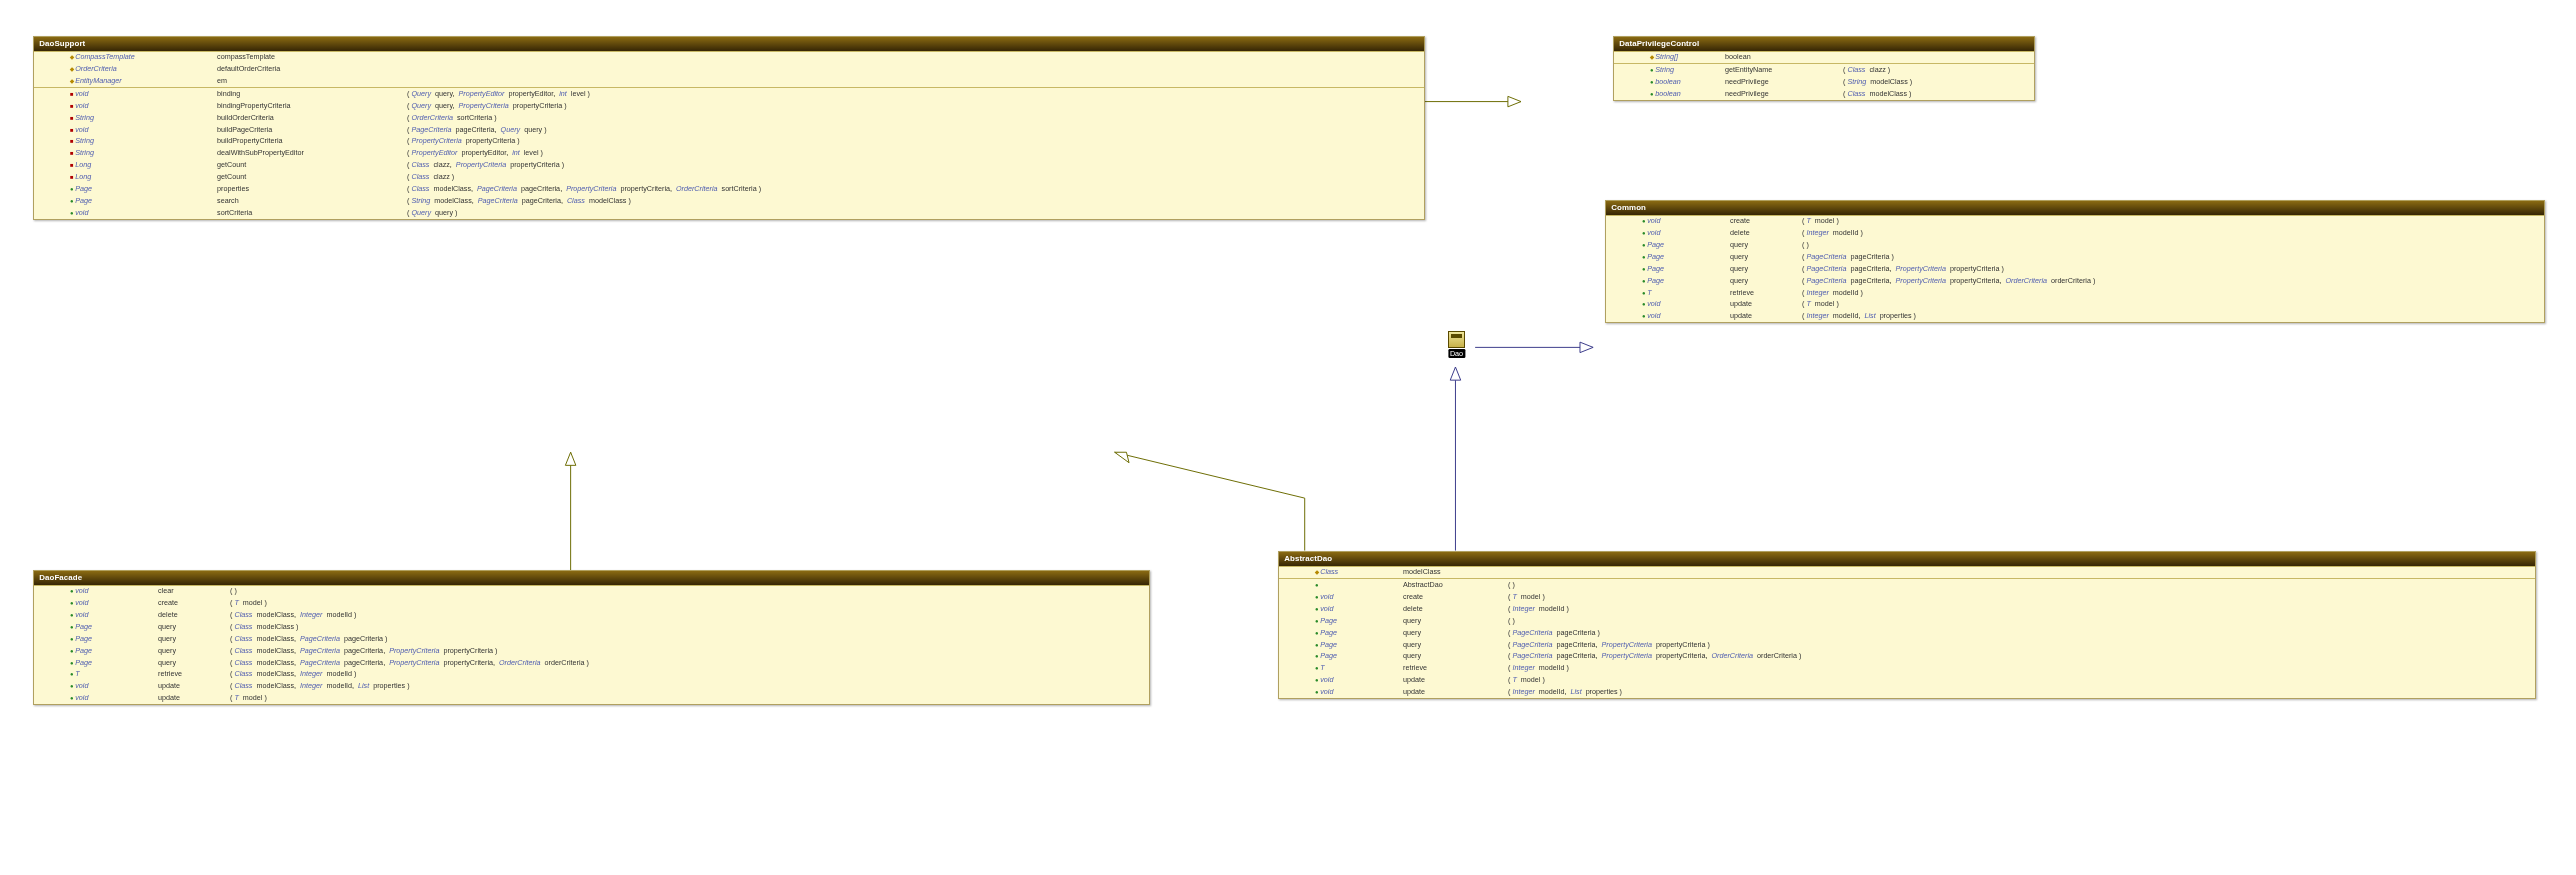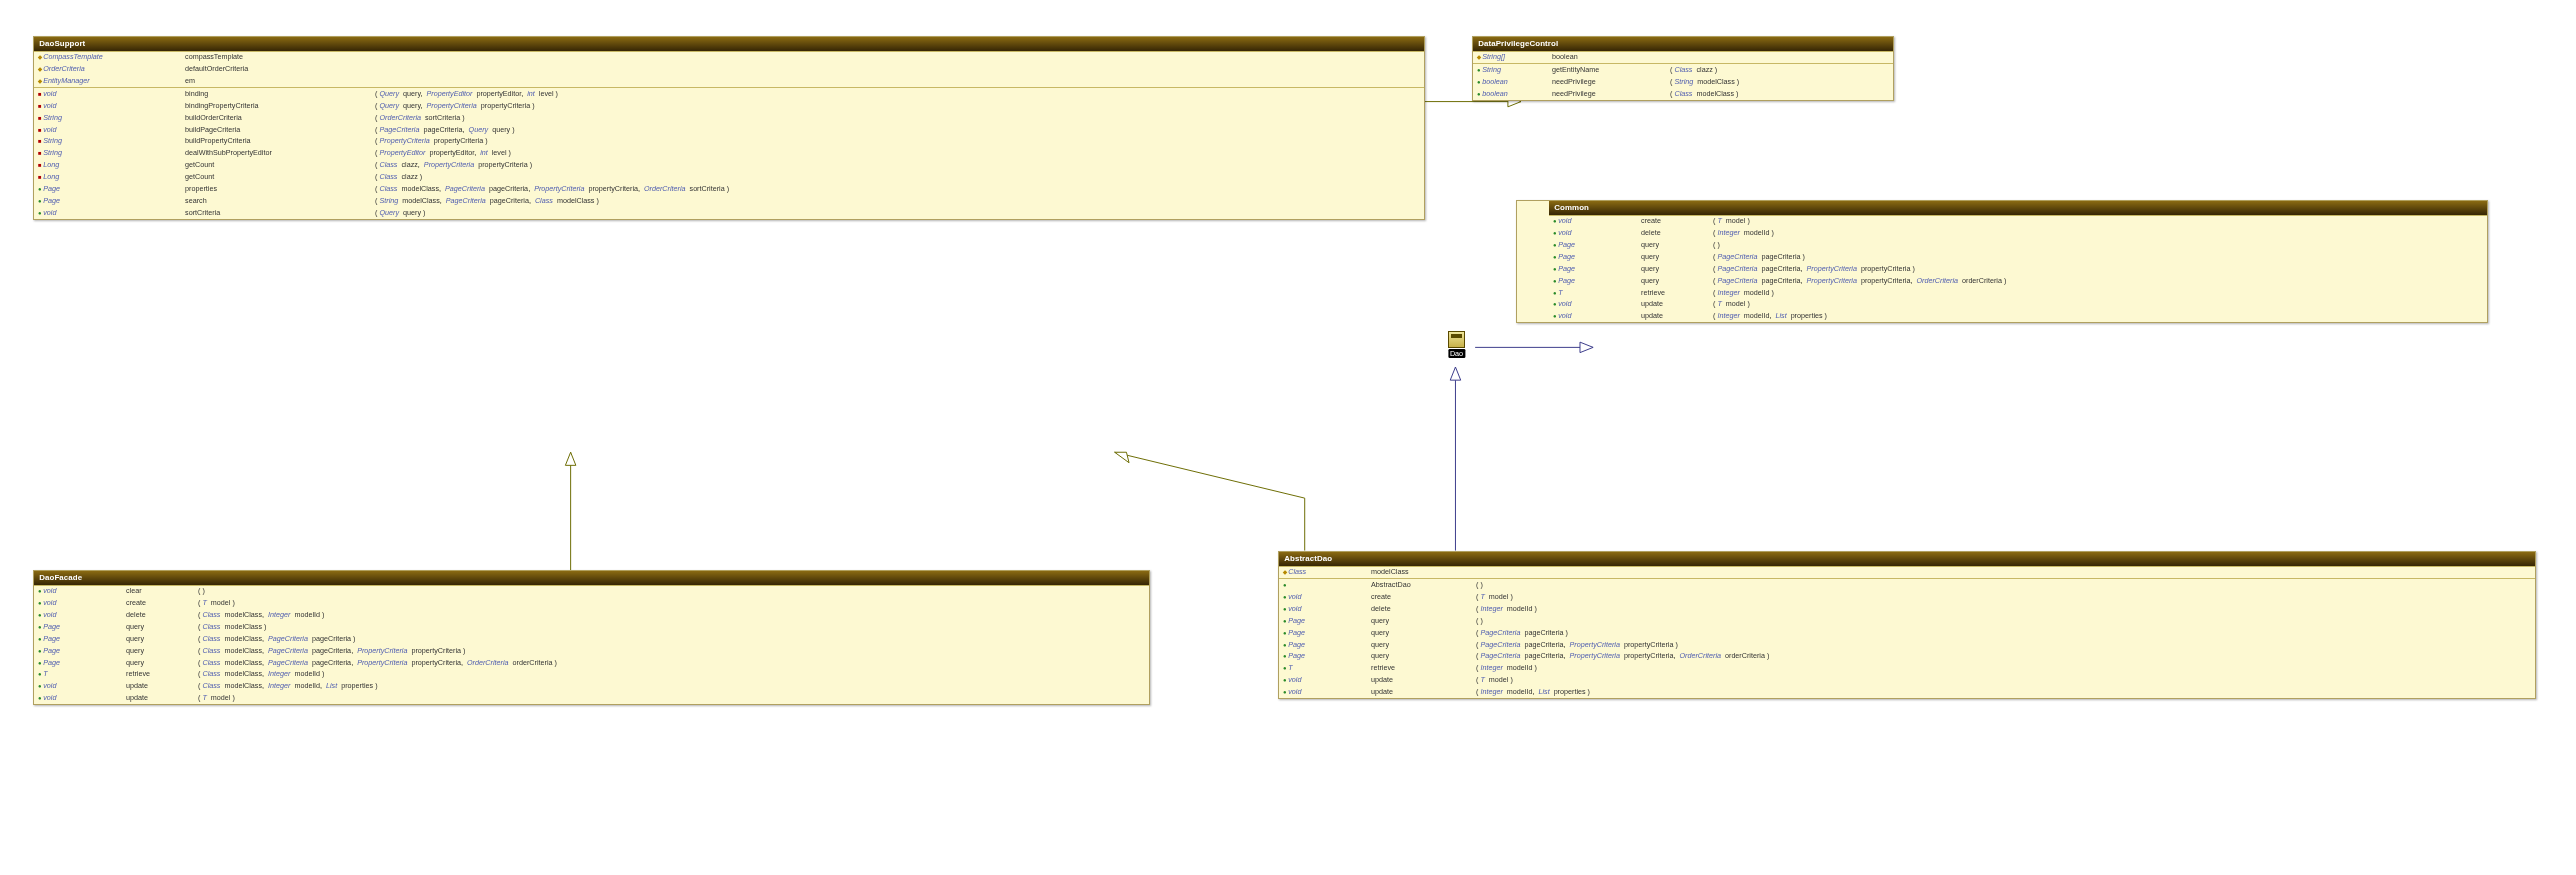--- a/index.html
+++ b/index.html
@@ -1,20 +1,20 @@
 <!DOCTYPE html>
 <html><head>
 <meta charset="utf-8">
 <style>
   html,body{margin:0;padding:0;font-family:"Segoe UI",Tahoma,sans-serif;font-size:7.2px;background:#fff;}
   .canvas{position:relative;width:2576px;height:875px;}
   .class-box{position:absolute;background:#fdf9d2;border:0.7px solid #b0a060;box-shadow:0.7px 0.7px 2px rgba(0,0,0,0.3);}
   .title-bar{background:linear-gradient(to bottom,#8a6a12 0%,#362605 100%);color:#fff;font-weight:700;padding:2px 5.2px 2.6px 5.2px;font-size:7.9px;letter-spacing:0.1px;}
   .section{border-top:0.7px solid #c7b865;}
-  .row{display:flex;align-items:flex-end;padding:0.7px 3.9px 0.7px 2.6px;line-height:10.5px;white-space:nowrap;}
+  .row{display:flex;align-items:flex-end;padding:0.7px 3.9px 0.7px 2.6px;line-height:10.5px;white-space:nowrap;margin-left:32px;}
   .vis{width:6.6px;font-size:5.9px;text-align:center;flex:0 0 6.6px;}
   .vis.red{color:#b00000;}
   .vis.green{color:#2a8a2a;}
   .vis.yellow{color:#b58900;}
   .type{color:#4f5db0;font-style:italic;padding-right:3.9px;}
   .ptype{color:#4f5db0;font-style:italic;}
   .pname{color:#333;}
   .mname{color:#333;}
   .col{display:inline-block;}
   svg.lines{position:absolute;top:0;left:0;pointer-events:none;}
@@ -138,21 +138,21 @@
         </div>
         <div class="row">
           <span class="vis green">●</span>
           <span class="col type" style="width:138px">void</span>
           <span class="col mname" style="width:190px">sortCriteria</span>
           <span><span class="paren">( </span><span class="ptype">Query</span>&nbsp;&nbsp;<span class="pname">query</span><span class="paren"> )</span></span>
         </div>
       </div>
     </div>
 
-<div class="class-box" id="box-dpc" style="left:1472px;top:36px;width:420px;">
+<div class="class-box" id="box-dpc" style="left:1613px;top:36px;width:420px;">
       <div class="title-bar">DataPrivilegeControl</div>
       <div class="section">
         <div class="row">
           <span class="vis yellow">◆</span>
           <span class="col type" style="width:66px">String[]</span>
           <span class="mname">boolean</span>
         </div>
       </div>
       <div class="section">
         <div class="row">
@@ -169,21 +169,21 @@
         </div>
         <div class="row">
           <span class="vis green">●</span>
           <span class="col type" style="width:66px">boolean</span>
           <span class="col mname" style="width:118px">needPrivilege</span>
           <span><span class="paren">( </span><span class="ptype">Class<t></t></span>&nbsp;&nbsp;<span class="pname">modelClass</span><span class="paren"> )</span></span>
         </div>
       </div>
     </div>
 
-<div class="class-box" id="box-common" style="left:1516px;top:200px;width:938px;padding-left:32px;">
+<div class="class-box" id="box-common" style="left:1605px;top:200px;width:938px;">
       <div class="title-bar">Common</div>
       <div class="section">
         <div class="row">
           <span class="vis green">●</span>
           <span class="col type" style="width:79px">void</span>
           <span class="col mname" style="width:72px">create</span>
           <span><span class="paren">( </span><span class="ptype">T</span>&nbsp;&nbsp;<span class="pname">model</span><span class="paren"> )</span></span>
         </div>
         <div class="row">
           <span class="vis green">●</span>

